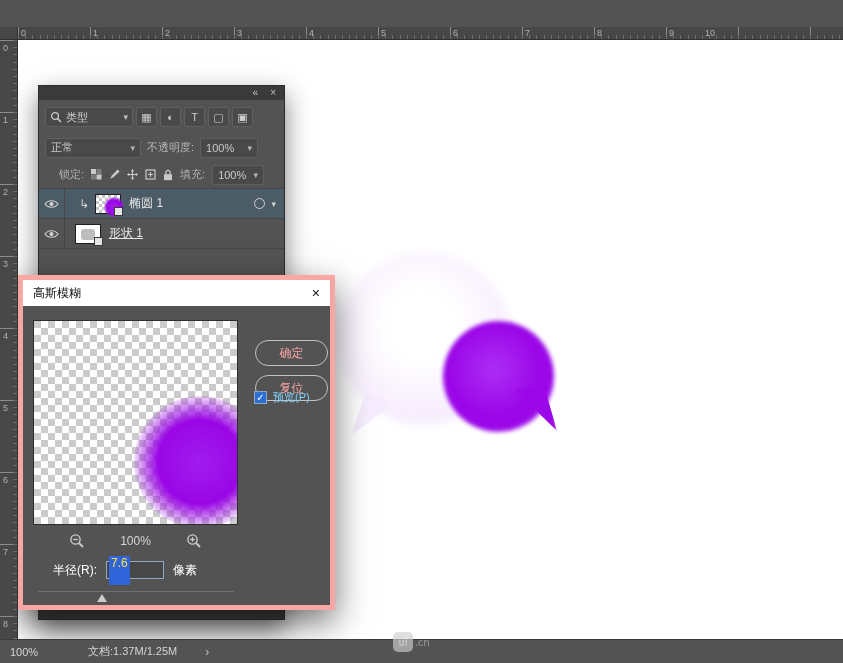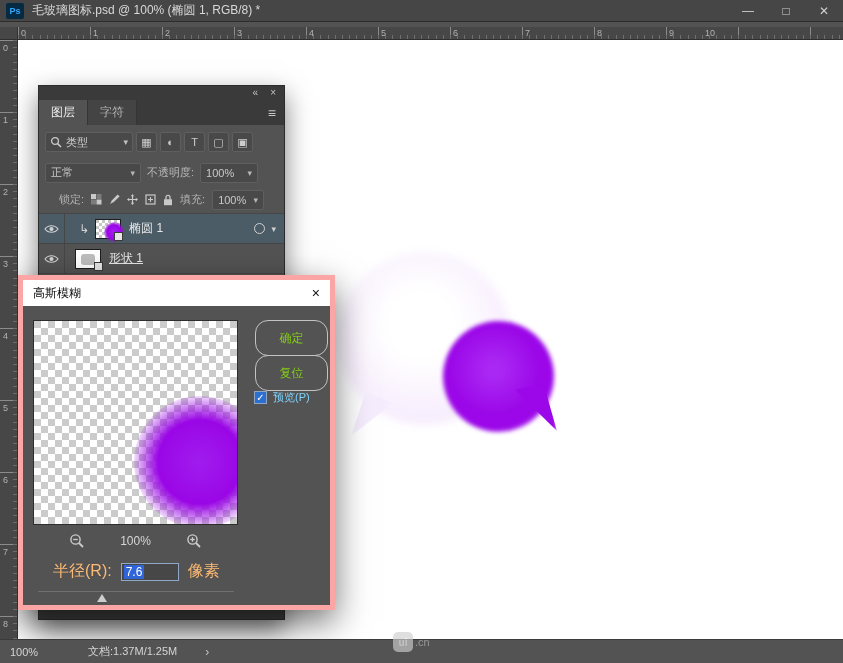--- a/index.html
+++ b/index.html
@@ -78,32 +78,32 @@
 
   
   .dialog { position:absolute; left:18px; top:275px; width:317px; height:335px; background:#535353; border:5px solid #fca5a5; box-shadow:0 12px 32px rgba(0,0,0,.55); z-index:10; }
   .dialog-titlebar { height:26px; background:#ffffff; display:flex; align-items:center; padding:0 10px; }
   .dialog-title { font-size:12px; color:#111111; }
   .dialog-close { margin-left:auto; color:#111111; font-size:14px; width:20px; text-align:right; }
   .preview-box { position:absolute; left:10px; top:40px; width:205px; height:205px; border:1px solid #2d2d2d;
     background:repeating-conic-gradient(#ffffff 0% 25%, #cbcbcb 0% 50%); background-size:14px 14px; overflow:hidden; }
   .preview-blob { position:absolute; left:100px; top:75px; width:132px; height:132px; border-radius:50%;
     background:radial-gradient(circle,#a01cee 0%,#9a06e6 45%,rgba(154,6,230,0) 75%); }
-  .dlg-btn { position:absolute; left:232px; width:73px; height:36px; border:1px solid #c3c3c3; border-radius:13px; background:transparent; color:#84cc16; font-size:12px; display:flex; align-items:center; justify-content:center; }
+  .dlg-btn { position:absolute; left:232px; width:73px; height:26px; border:1px solid #c3c3c3; border-radius:13px; background:transparent; color:#fca5a5; font-size:12px; display:flex; align-items:center; justify-content:center;margin-top:20px; }
   .dlg-btn.ok { top:40px; }
   .dlg-btn.reset { top:75px; }
   .preview-check { position:absolute; left:231px; top:110px; display:flex; align-items:center; gap:6px; }
   .checkbox { width:13px; height:13px; background:#2d6fd1; border:1px solid #8fa6c4; color:#ffffff; font-size:10px; line-height:11px; display:flex; align-items:center; justify-content:center; }
   .check-label { color:#7dd3fc; font-size:11px; }
   .zoom-row { position:absolute; left:10px; top:252px; width:205px; height:18px; display:flex; align-items:center; justify-content:space-between; padding:0 36px; }
   .zoom-text { color:#d6d6d6; font-size:12px; }
   .radius-row { position:absolute; left:30px; top:281px; display:flex; align-items:center; gap:9px; }
-  .radius-label, .radius-unit { color:#fdba74; font-size:16px; }
+  .radius-label, .radius-unit { color:#ffffff; font-size:12px; }
   .radius-field { width:58px; height:18px; background:#474747; border:1px solid #8fa8c8; display:flex; align-items:center; padding:1px 2px; }
-  .radius-sel { background:#2f65d8; color:#ffffff; font-size:12px; height:14px; line-height:14px; padding:0 2px; }
+  .radius-sel { background:#2f65d8; color:#fde047; font-size:12px; height:29px; line-height:14px; padding:0 2px; }
   .slider-track { position:absolute; left:15px; top:311px; width:196px; height:1px; background:#2a2a2a; border-bottom:1px solid #707070; }
   .slider-thumb { position:absolute; left:74px; top:314px; width:0; height:0; border-left:5px solid transparent; border-right:5px solid transparent; border-bottom:8px solid #cccccc; }
 
   
   .statusbar { position:absolute; left:0; top:639px; width:100%; height:24px; background:#535353; border-top:1px solid #3b3b3b; display:flex; align-items:center; color:#d4d4d4; font-size:11px; z-index:15; }
   .status-zoom { margin-left:10px; width:64px; }
   .status-doc { margin-left:14px; }
   .status-chev { margin-left:28px; font-size:12px; color:#c2c2c2; }
 
   
@@ -111,29 +111,20 @@
   .wm-logo { width:20px; height:20px; border-radius:5px; background:#cfcfcf; color:#ffffff; font-size:10px; font-weight:bold; display:flex; align-items:center; justify-content:center; }
   .wm-suffix { color:#bdbdbd; font-size:11px; }
 
   svg { display:block; }
 </style>
 </head>
 <body>
 
 <div class="app">
 
-  <div class="titlebar">
-    <div class="ps-logo">Ps</div>
-    <div class="title-text">毛玻璃图标.psd @ 100% (椭圆 1, RGB/8) *</div>
-    <div class="win-btns">
-      <div class="win-btn">—</div>
-      <div class="win-btn">□</div>
-      <div class="win-btn">✕</div>
-    </div>
-  </div>
 
   <div class="ruler-corner"></div>
   <div class="ruler-top">
       <span class="ruler-num" style="left: 3px;">0</span>
       <span class="ruler-num" style="left: 75px;">1</span>
       <span class="ruler-num" style="left: 147px;">2</span>
       <span class="ruler-num" style="left: 219px;">3</span>
       <span class="ruler-num" style="left: 291px;">4</span>
       <span class="ruler-num" style="left: 363px;">5</span>
       <span class="ruler-num" style="left: 435px;">6</span>
@@ -159,25 +150,20 @@
     <div class="big-tail"></div>
     <div class="bubble-purple"></div>
     <div class="purple-tail"></div>
   </div>
 
   <div class="panel">
     <div class="panel-header">
       <span>«</span>
       <span>×</span>
     </div>
-    <div class="panel-tabs">
-      <div class="tab active">图层</div>
-      <div class="tab">字符</div>
-      <div class="tab-menu">≡</div>
-    </div>
 
     <div class="filter-row">
       <div class="type-dd">
         <svg width="12" height="12" viewBox="0 0 12 12">
             <circle cx="5" cy="5" r="3.4" fill="none" stroke="#c9c9c9" stroke-width="1.3"></circle>
             <line x1="7.6" y1="7.6" x2="11" y2="11" stroke="#c9c9c9" stroke-width="1.5"></line>
           </svg>
         <span>类型</span>
         <span class="chev">▾</span>
       </div>

